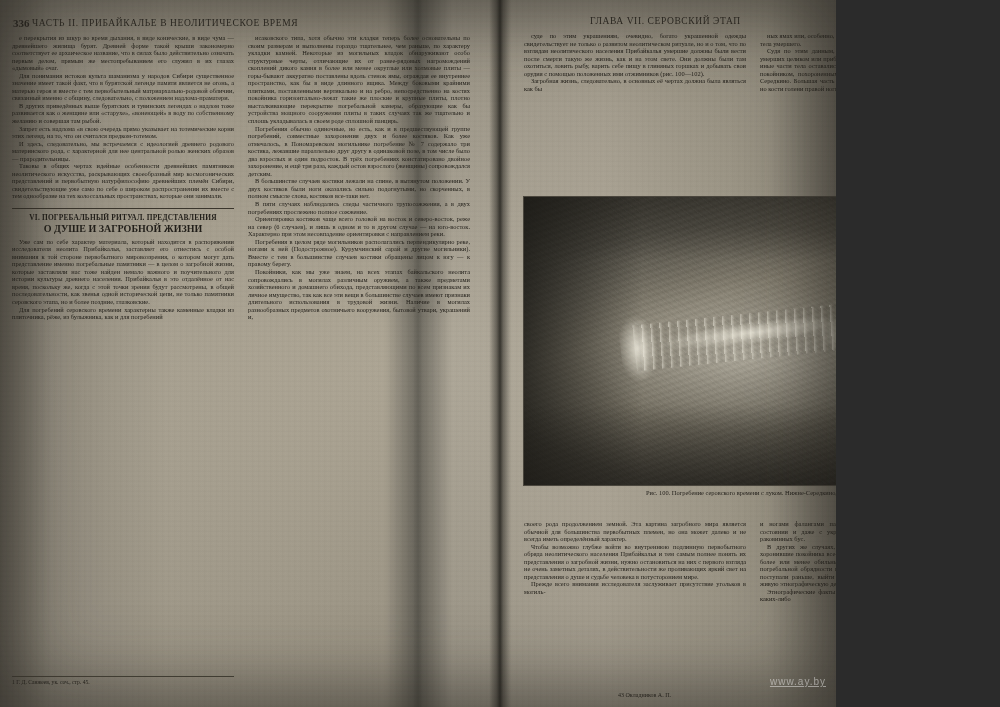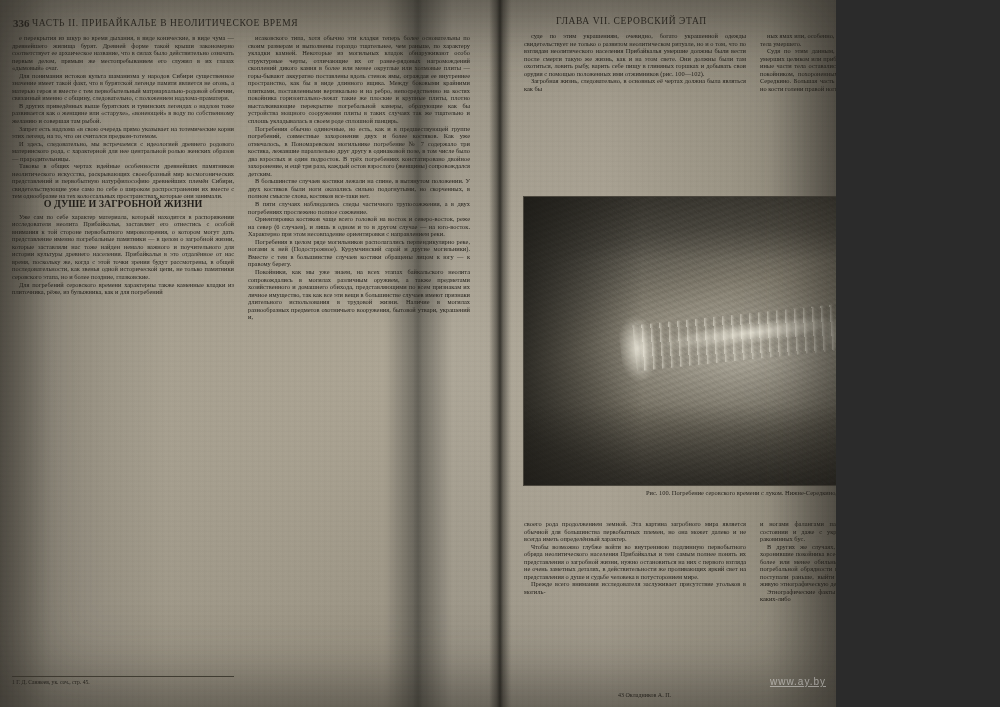--- a/index.html
+++ b/index.html
@@ -52,21 +52,21 @@
   
   .runhead {
     position: absolute;
     font-family: "Liberation Serif", serif;
     font-size: 9.5px;
     letter-spacing: 0.6px;
     color: #2f2b24;
     white-space: nowrap;
   }
   .runhead.left { left: 32px; top: 18px; }
-  .runhead.right { left: 556px; top: 16px; }
+  .runhead.right { left: 590px; top: 16px; }
   .folio {
     position: absolute;
     font-size: 11px;
     font-weight: bold;
     color: #2f2b24;
     font-family: "Liberation Serif", serif;
   }
   .folio.left { left: 13px; top: 17px; }
   .folio.right { left: 948px; top: 15px; }
 
@@ -225,20 +225,21 @@
   <div class="runhead right">ГЛАВА VII. СЕРОВСКИЙ ЭТАП</div>
   <div class="folio right">273</div>
 
   <div class="col" id="L1">
     <p>е перекрытия из шкур во время дыхания, в виде конические, в виде чума — древнейшего жилища бурят. Древней форме такой крыши закономерно соответствует ее архаическое название, что в силах было действительно означать первым делом, прямым же местопребыванием его служил в их глазах «дымовый» очаг.</p>
     <p>Для понимания истоков культа шаманизма у народов Сибири существенное значение имеет такой факт, что в бурятской легенде памяти является не огонь, а матерью героя и вместе с тем первобытельный матриархально-родовой обличии, связанный именно с общину, следовательно, с положением надлома-праматери.</p>
     <p>В других приведённых выше бурятских и тувинских легендах о надлом тоже развивается как о женщине или «старухе», «вонеющей» в воду по собственному желанию и совершая там рыбой.</p>
     <p>Запрет есть надлома «в свою очередь прямо указывает на тотемические корни этих легенд, на то, что он считался предком-тотемом.</p>
     <p>И здесь, следовательно, мы встречаемся с идеологией древнего родового материнского рода, с характерной для нее центральной ролью женских образов — прародительницы.</p>
     <p>Таковы в общих чертах идейные особенности древнейших памятников неолитического искусства, раскрывающих своеобразный мир космогонических представлений и первобытную натурфилософию древнейших племён Сибири, свидетельствующие уже само по себе о широком распространении их вместе с тем однообразие на тех колоссальных пространствах, которые они занимали.</p>
+    <p class="sec-title rule-top">VI. ПОГРЕБАЛЬНЫЙ РИТУАЛ. ПРЕДСТАВЛЕНИЯ</p>
     <p class="sec-sub">О ДУШЕ И ЗАГРОБНОЙ ЖИЗНИ</p>
     <p>Уже сам по себе характер материала, который находится в распоряжении исследователя неолита Прибайкалья, заставляет его отнестись с особой внимания к той стороне первобытного мировоззрения, о котором могут дать представление именно погребальные памятники — в целом о загробной жизни, которые заставляли нас тоже найден немало важного и поучительного для истории культуры древнего населения. Прибайкалья в это отдалённое от нас время, поскольку же, когда с этой точки зрения будут рассмотрены, в общей последовательности, как звенья одной исторической цепи, не только памятники серовского этапа, но и более поздние, глазковские.</p>
     <p>Для погребений серовского времени характерны также каменные кладки из плиточника, рёже, из булыжника, как и для погребений</p>
   </div>
 
   <div class="col" id="L2">
     <p>исаковского типа, хотя обычно эти кладки теперь более основательны по своим размерам и выполнены гораздо тщательнее, чем раньше, по характеру укладки камней. Некоторые из могильных кладок обнаруживают особо структурные черты, отличающие их от ранее-рядовых нагромождений скоплений дикого камня в более или менее округлые или холмовые плиты — горы-бывают аккуратно поставлены вдоль стенок ямы, ограждая ее внутреннее пространство, как бы в виде длинного ящика. Между боковыми крайними плитками, поставленными вертикально и на ребро, непосредственно на костях покойника горизонтально-лежат такие же плоские и крупные плиты, плотно высталкивающие перекрытие погребальной камеры, образующие как бы устройства мощного сооружения плиты в таких случаях так же тщательно и сплошь укладывалась в своем роде сплошной панцирь.</p>
     <p>Погребения обычно одиночные, но есть, как и в предшествующей группе погребений, совместные захоронения двух и более костяков. Как уже отмечалось, в Пономаревском могильнике погребение № 7 содержало три костяка, лежавшие параллельно друг другу в одинаковой позе, в том числе было два взрослых и один подросток. В трёх погребениях констатировано двойное захоронение, и ещё три раза, каждый остов взрослого (женщины) сопровождался детским.</p>
     <p>В большинстве случаев костяки лежали на спине, в вытянутом положении. У двух костяков были ноги оказались сильно подогнутыми, но скорченных, в полном смысле слова, костяков все-таки нет.</p>
     <p>В пяти случаях наблюдались следы частичного трупосожжения, а в двух погребениях прослежено полное сожжение.</p>

